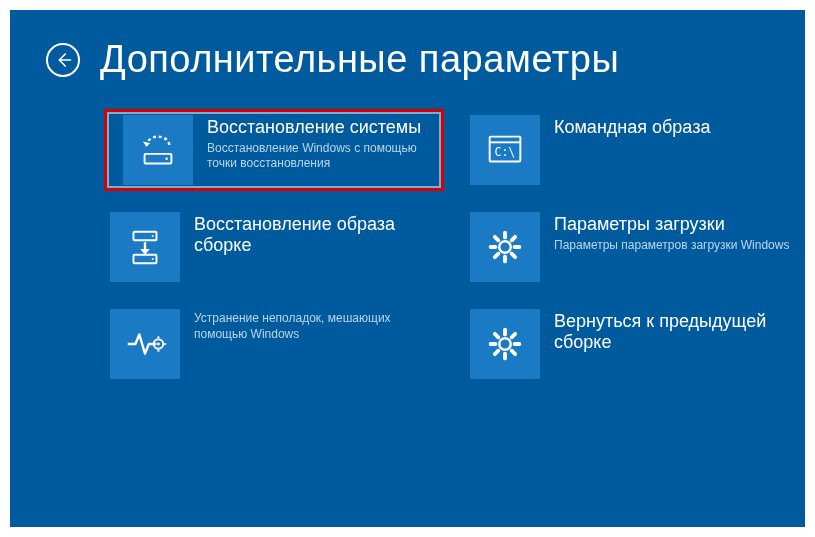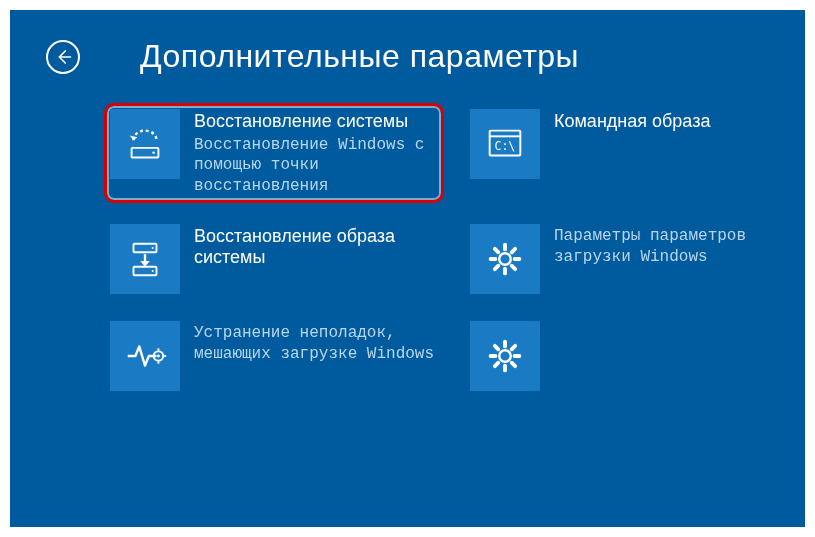--- a/index.html
+++ b/index.html
@@ -15,48 +15,48 @@
     background: #005a9e;
     padding: 28px 36px 20px 36px;
   }
   .header { display: flex; align-items: center; gap: 20px; margin-bottom: 28px;}
   .back-btn {
     width: 34px; height: 34px; border: 2px solid #fff; border-radius: 50%;
     display: flex; align-items: center; justify-content: center;
     cursor: pointer; flex-shrink: 0;
   }
   .back-btn svg { width: 18px; height: 18px; }
-  .title { color: #fff; font-weight: 200; font-size: 32px; letter-spacing: 0.5px; white-space: nowrap; margin-left: 40px;}
+  .title { color: #fff; font-weight: 200; font-size: 38px; letter-spacing: 0.5px; white-space: nowrap;}
   .grid {
     display: grid;
     grid-template-columns: 340px 340px;
     column-gap: 20px;
     row-gap: 15px;
     margin-left: 58px;
   }
   .tile {
     display: flex; align-items: flex-start; gap: 14px;
     padding: 6px 6px; cursor: pointer;
   }
   .tile.highlighted {
     border: 3px solid #d90000;
-    border-radius: 10px;
+    border-radius: 0;
     box-shadow: inset 0 0 0 2px rgba(255,255,255,0.5);
-    padding: 3px 3px;
+    padding: 3px 16px;
   }
   .icon-box {
     width: 70px; height: 70px;
     background: #1a7bc4;
     display: flex; align-items: center; justify-content: center;
     flex-shrink: 0;
   }
   .icon-box svg { width: 46px; height: 46px; }
   .tile-text { flex: 1; padding-top: 2px; }
   .tile-title { color: #fff; font-size: 18px; font-weight: 300; line-height: 1.15; margin-bottom: 3px;}
-  .tile-desc { color: #b9d6ec; font-size: 16px; line-height: 1.3; font-weight: 300; font-family: Liberation Mono, monospace;}
+  .tile-desc { color: #b9d6ec; font-size: 12px; line-height: 1.3; font-weight: 300;}
 </style>
 </head>
 <body>
 
 <div class="frame">
   <div class="header">
     <div class="back-btn">
       <svg viewBox="0 0 24 24">
         <path d="M15 4 L7 12 L15 20 M7 12 L22 12" stroke="#fff" stroke-width="2.2" fill="none" stroke-linecap="round" stroke-linejoin="round"></path>
       </svg>
@@ -99,21 +99,21 @@
         <svg viewBox="0 0 48 48">
           <rect x="12" y="8" width="24" height="9" rx="1" fill="none" stroke="#fff" stroke-width="2"></rect>
           <circle cx="32" cy="12.5" r="1" fill="#fff"></circle>
           <line x1="24" y1="19" x2="24" y2="28" stroke="#fff" stroke-width="2.5"></line>
           <polygon points="24,32 19,26 29,26" fill="#fff"></polygon>
           <rect x="12" y="32" width="24" height="9" rx="1" fill="none" stroke="#fff" stroke-width="2"></rect>
           <circle cx="32" cy="36.5" r="1" fill="#fff"></circle>
         </svg>
       </div>
       <div class="tile-text">
-        <div class="tile-title">Восстановление образа системы</div>
+        <div class="tile-title">Восстановление образа сборке</div>
       </div>
     </div>
 
     <div class="tile">
       <div class="icon-box">
         <svg viewBox="0 0 48 48">
           <g transform="translate(24 24)">
             <circle r="6" fill="none" stroke="#fff" stroke-width="2.5"></circle>
             <g stroke="#fff" stroke-width="4" stroke-linecap="round">
               <line x1="0" y1="-15" x2="0" y2="-10"></line>
@@ -122,38 +122,39 @@
                 <line x1="15" y1="0" x2="10" y2="0"></line>
               <line x1="-10.6" y1="-10.6" x2="-7" y2="-7"></line>
                 <line x1="10.6" y1="10.6" x2="7" y2="7"></line>
               <line x1="-10.6" y1="10.6" x2="-7" y2="7"></line>
                 <line x1="10.6" y1="-10.6" x2="7" y2="-7"></line>
             </g>
           </g>
         </svg>
       </div>
       <div class="tile-text">
+        <div class="tile-title">Параметры загрузки</div>
         <div class="tile-desc">Параметры параметров загрузки Windows</div>
       </div>
     </div>
 
     <div class="tile">
       <div class="icon-box">
         <svg viewBox="0 0 48 48">
           <polyline points="6,24 14,24 18,14 24,34 28,24 36,24" stroke="#fff" stroke-width="2.5" fill="none" stroke-linejoin="round"></polyline>
           <circle cx="38" cy="24" r="5" fill="none" stroke="#fff" stroke-width="2"></circle>
           <circle cx="38" cy="24" r="1.5" fill="#fff"></circle>
           <line x1="38" y1="18" x2="38" y2="16" stroke="#fff" stroke-width="2"></line>
           <line x1="38" y1="30" x2="38" y2="32" stroke="#fff" stroke-width="2"></line>
           <line x1="32" y1="24" x2="30" y2="24" stroke="#fff" stroke-width="2"></line>
           <line x1="44" y1="24" x2="46" y2="24" stroke="#fff" stroke-width="2"></line>
         </svg>
       </div>
       <div class="tile-text">
-        <div class="tile-desc">Устранение неполадок, мешающих загрузке Windows</div>
+        <div class="tile-desc">Устранение неполадок, мешающих помощью Windows</div>
       </div>
     </div>
 
     <div class="tile">
       <div class="icon-box">
         <svg viewBox="0 0 48 48">
           <g transform="translate(24 24)">
             <circle r="6" fill="none" stroke="#fff" stroke-width="2.5"></circle>
             <g stroke="#fff" stroke-width="4" stroke-linecap="round">
               <line x1="0" y1="-15" x2="0" y2="-10"></line>
@@ -161,16 +162,20 @@
               <line x1="-15" y1="0" x2="-10" y2="0"></line>
                 <line x1="15" y1="0" x2="10" y2="0"></line>
               <line x1="-10.6" y1="-10.6" x2="-7" y2="-7"></line>
                 <line x1="10.6" y1="10.6" x2="7" y2="7"></line>
               <line x1="-10.6" y1="10.6" x2="-7" y2="7"></line>
                 <line x1="10.6" y1="-10.6" x2="7" y2="-7"></line>
             </g>
           </g>
         </svg>
       </div>
+      <div class="tile-text">
+        <div class="tile-title">Вернуться к предыдущей сборке</div>
+        <div class="tile-desc"></div>
+      </div>
     </div>
 
   </div>
 </div>
 
 </body></html>

